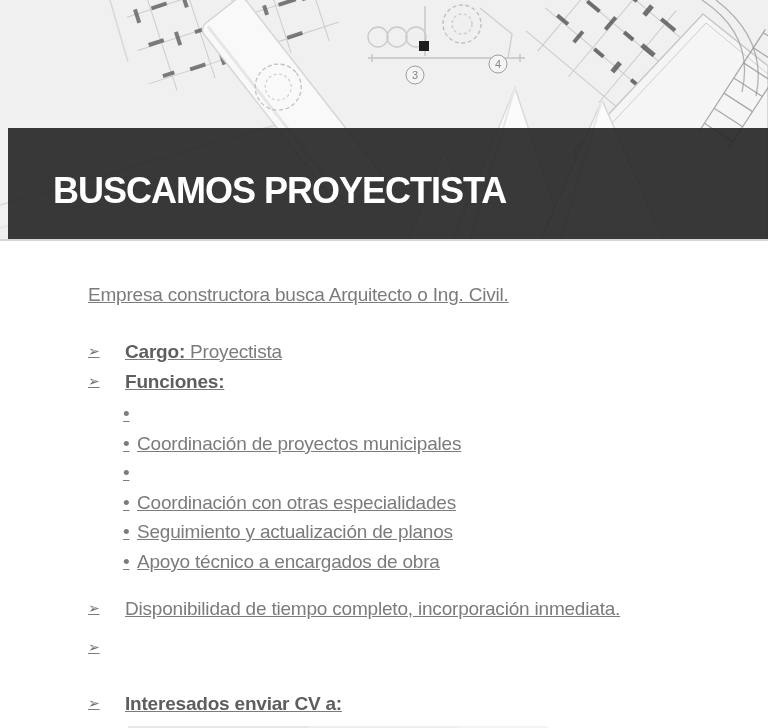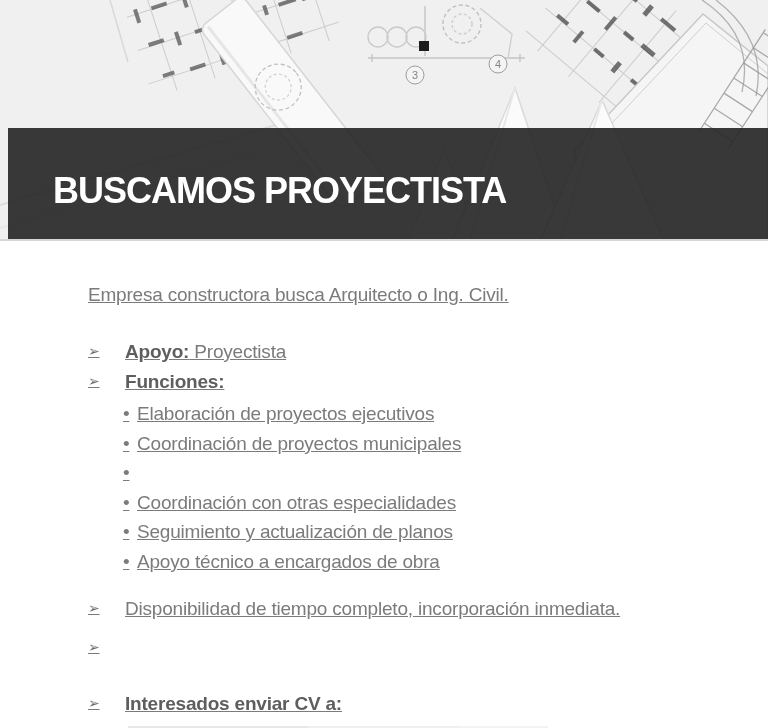--- a/index.html
+++ b/index.html
@@ -182,32 +182,31 @@
       <h1>BUSCAMOS PROYECTISTA</h1>
     </div>
   </header>
 
   <main class="content">
 
     <p class="intro">Empresa constructora busca Arquitecto o Ing. Civil.</p>
 
     <div class="row cargo">
       <span class="arrow">➢</span>
-      <p><b>Apoyo:</b><span> Proyectista</span></p>
+      <p><b>Cargo:</b><span> Proyectista</span></p>
     </div>
 
     <div class="row funciones">
       <span class="arrow">➢</span>
       <p><b>Funciones:</b></p>
     </div>
 
     <ul class="sub">
       <li>
         <span class="dot">•</span>
-        <span>Elaboración de proyectos ejecutivos</span>
         </li>
       <li>
         <span class="dot">•</span>
         <span>Coordinación de proyectos municipales</span>
         </li>
       <li>
         <span class="dot">•</span>
         </li>
       <li>
         <span class="dot">•</span>

